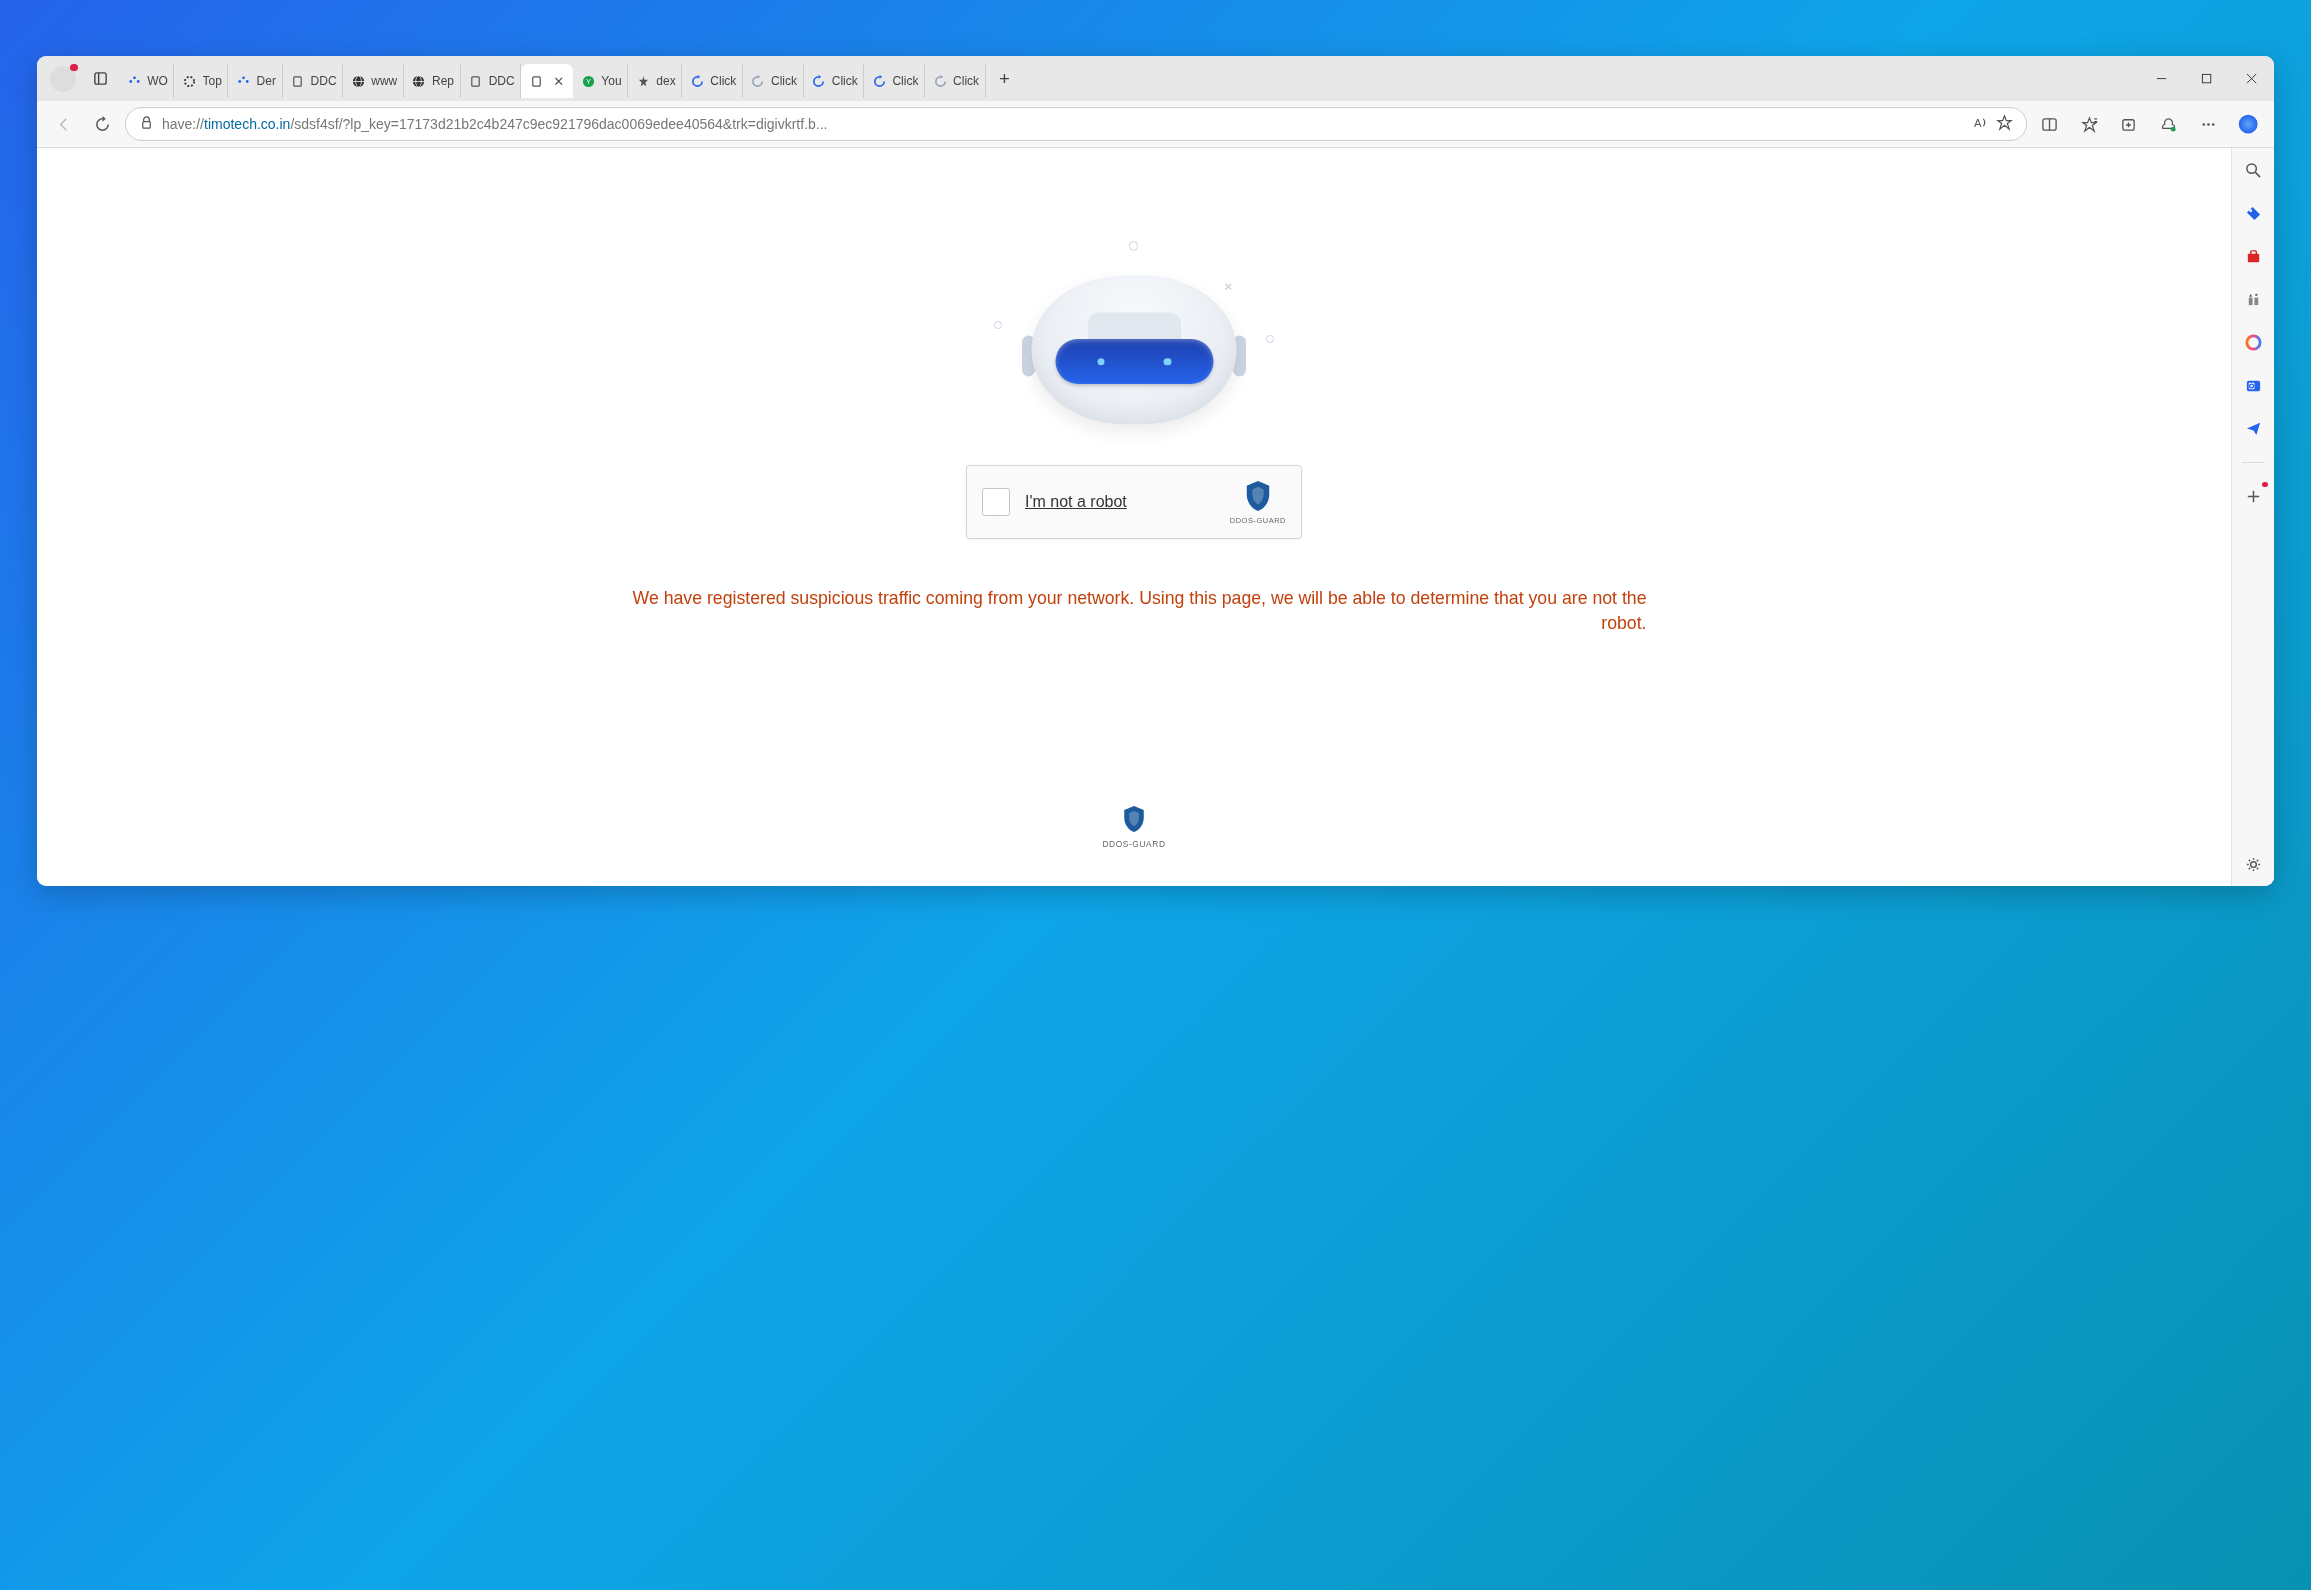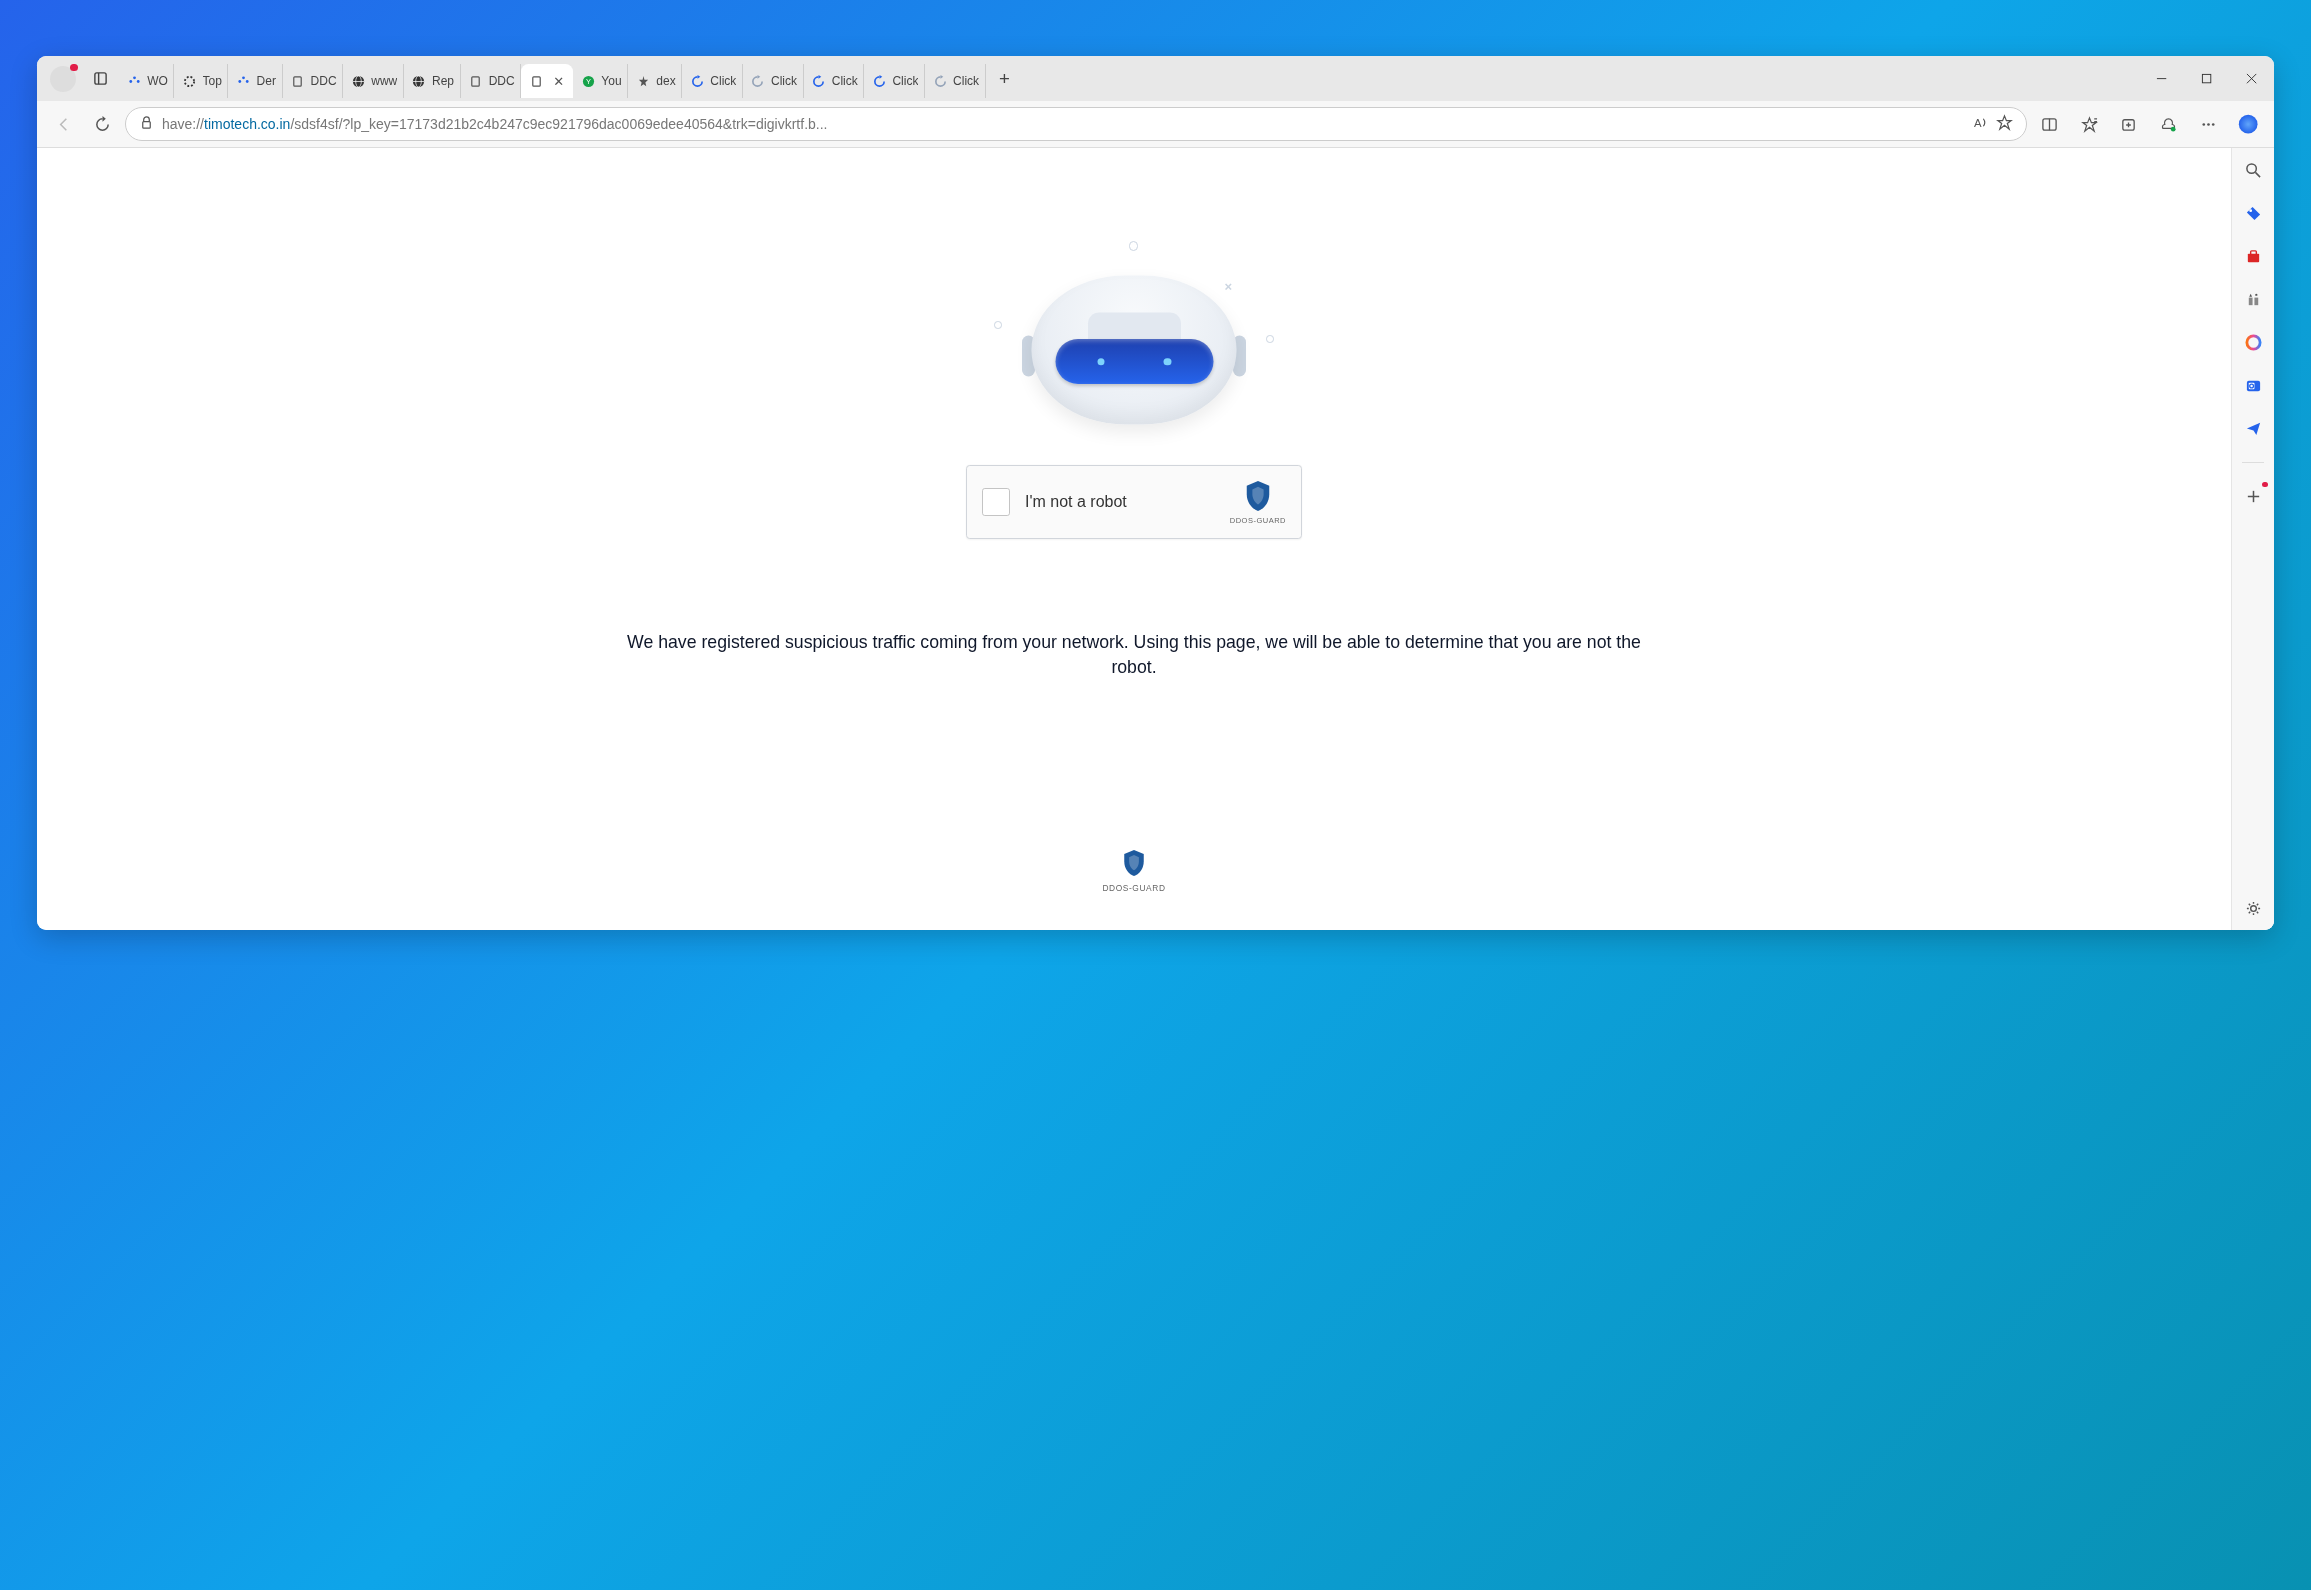--- a/index.html
+++ b/index.html
@@ -265,42 +265,42 @@
       border: 1.9px solid #c4c4c4;
       border-radius: 2.8px;
       background: #fff;
       cursor: pointer;
       margin-right: 15px;
     }
     .captcha-label {
       flex: 1;
       font-size: 16px;
       color: #333;
+      text-decoration: underline;
     }
     .captcha-brand {
       display: flex;
       flex-direction: column;
       align-items: center;
       gap: 3.7px;
     }
     .captcha-brand-shield {
       width: 30px; height: 34px;
     }
     .captcha-brand-text {
       font-size: 7.5px;
       letter-spacing: 0.5px;
       color: #666;
     }
     .suspicious-text {
       font-size: 17.7px;
-      color: #0f172a;
-      text-align: center;
+      color: #c2410c;
+      text-align: right;
       max-width: 1025px;
       line-height: 1.4;
-      margin-top: 44px;
     }
     .footer-brand {
       margin-top: 168px;
       display: flex;
       flex-direction: column;
       align-items: center;
       gap: 5.6px;
     }
     .footer-brand-text {
       font-size: 8.4px;

